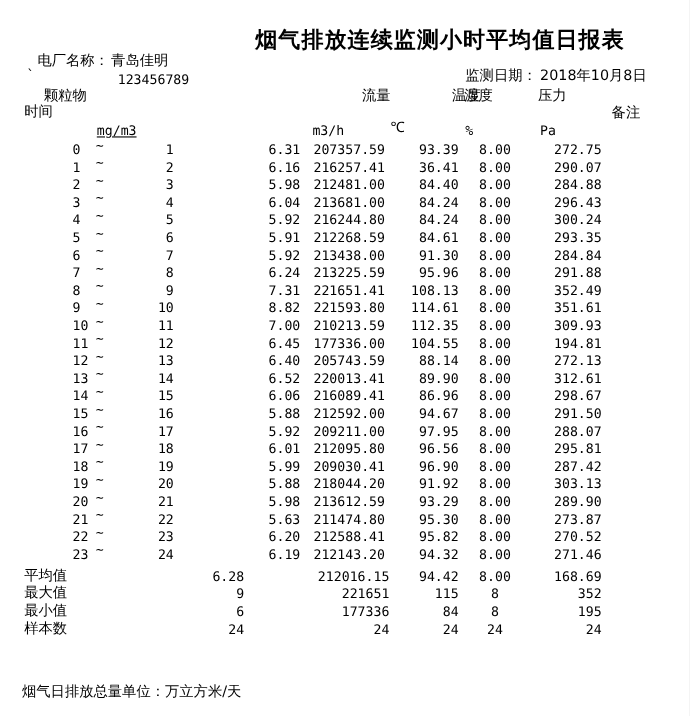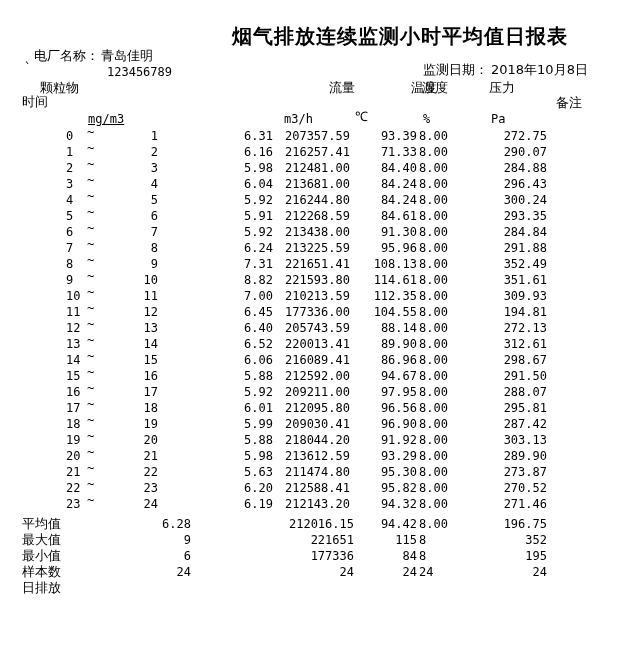--- a/index.html
+++ b/index.html
@@ -59,29 +59,29 @@
     position: absolute; top: 0; height: 16px; line-height: 16px;
     font-family: "DejaVu Sans Mono", "Liberation Mono", monospace;
     font-size: 12px;
   }
   .c-start { left: 66px;  width: 24px; text-align: left; }
   .c-tilde { left: 87px;  width: 14px; top: -4px !important; font-size: 11px; }
   .c-end   { left: 126px; width: 32px; text-align: right; }
   .c-pm    { left: 195px; width: 78px; text-align: right; }
   .c-flow  { left: 268px; width: 82px; text-align: right; }
   .c-temp  { left: 355px; width: 62px; text-align: right; }
-  .c-hum   { left: 419px; width: 62px; text-align: left; }
+  .c-hum   { left: 419px; width: 62px; text-align: center; }
   .c-press { left: 485px; width: 62px; text-align: right; }
 
   .s-label {
     left: 22px; width: 110px; text-align: left;
     font-family: "DejaVu Sans", "Liberation Sans", sans-serif !important;
     font-size: 13px !important;
   }
-  .s-pm   { left: 113px; width: 78px; text-align: right; }
+  .s-pm   { left: 144px; width: 78px; text-align: right; }
   .s-flow { left: 272px; width: 82px; text-align: right; }
 
   .footer-note { left: 20px; top: 623px; }
 </style>
 </head>
 <body>
 
 <div class="page">
 
 
@@ -124,21 +124,21 @@
     <span class="c-hum">8.00</span>
     <span class="c-press">272.75</span>
   </div>
 
   <div class="hour-row" style="top: 144px;">
     <span class="c-start">1</span>
     <span class="c-tilde">~</span>
     <span class="c-end">2</span>
     <span class="c-pm">6.16</span>
     <span class="c-flow">216257.41</span>
-    <span class="c-temp">71.33</span>
+    <span class="c-temp">36.41</span>
     <span class="c-hum">8.00</span>
     <span class="c-press">290.07</span>
   </div>
 
   <div class="hour-row" style="top: 160px;">
     <span class="c-start">2</span>
     <span class="c-tilde">~</span>
     <span class="c-end">3</span>
     <span class="c-pm">5.98</span>
     <span class="c-flow">212481.00</span>
@@ -379,21 +379,21 @@
   </div>
 </div>
 
   <div>
   <div class="sum-row" style="top: 516px;">
     <span class="s-label">平均值</span>
     <span class="s-pm">6.28</span>
     <span class="s-flow">212016.15</span>
     <span class="c-temp">94.42</span>
     <span class="c-hum">8.00</span>
-    <span class="c-press">196.75</span>
+    <span class="c-press">168.69</span>
   </div>
 
   <div class="sum-row" style="top: 532px; text-decoration: underline;">
     <span class="s-label">最大值</span>
     <span class="s-pm">9</span>
     <span class="s-flow">221651</span>
     <span class="c-temp">115</span>
     <span class="c-hum">8</span>
     <span class="c-press">352</span>
   </div>
@@ -410,31 +410,31 @@
   <div class="sum-row" style="top: 564px;">
     <span class="s-label">样本数</span>
     <span class="s-pm">24</span>
     <span class="s-flow">24</span>
     <span class="c-temp">24</span>
     <span class="c-hum">24</span>
     <span class="c-press">24</span>
   </div>
 
   <div class="sum-row" style="top: 580px;">
-    <span class="s-label">日排放</span>
     <span class="s-pm"></span>
     <span class="s-flow"></span>
     <span class="c-temp"></span>
     <span class="c-hum"></span>
     <span class="c-press"></span>
   </div>
 
   <div class="sum-row" style="top: 596px;">
     <span class="s-pm"></span>
     <span class="s-flow"></span>
     <span class="c-temp"></span>
     <span class="c-hum"></span>
     <span class="c-press"></span>
   </div>
 </div>
 
+  <div class="abs cjk footer-note">烟气日排放总量单位：万立方米/天</div>
 
 </div>
 
 </body></html>

